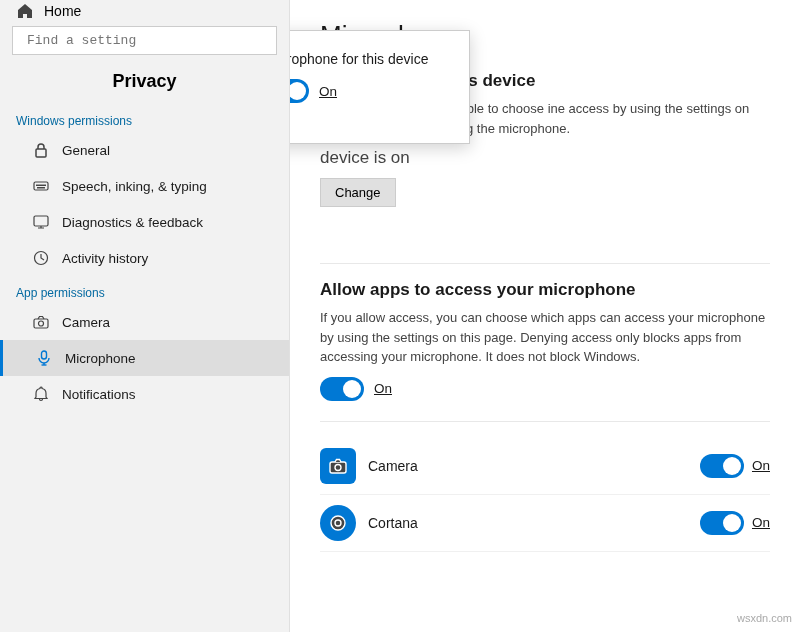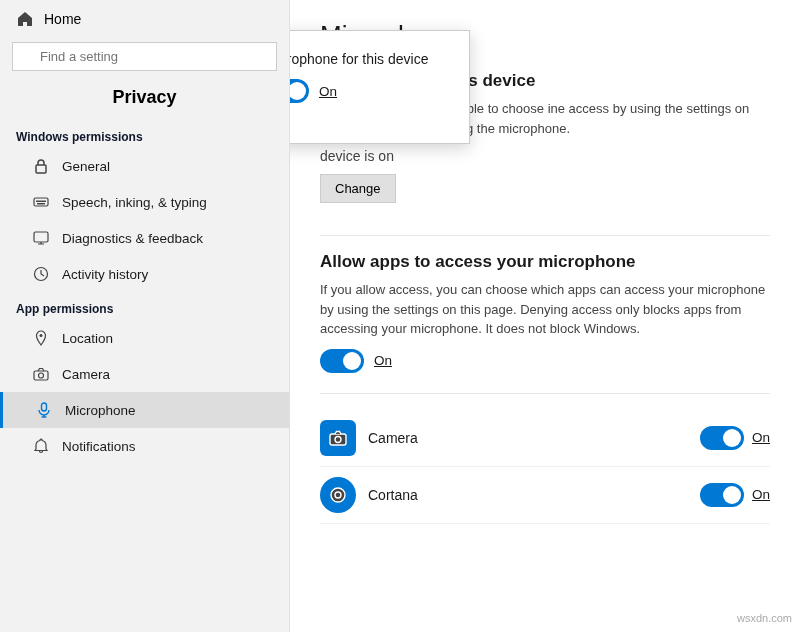--- a/index.html
+++ b/index.html
@@ -12,47 +12,48 @@
       background: #f2f2f2;
       display: flex;
       flex-direction: column;
       border-right: 1px solid #e0e0e0;
       height: 632px;
       overflow-y: auto;
     }
     .sidebar-home {
       display: flex;
       align-items: center;
-      padding: 10px 16px;
+      padding: 2px 16px;
       gap: 10px;
       cursor: pointer;
     }
     .sidebar-search {
       margin: 4px 12px 8px 12px;
     }
     .sidebar-search input {
       width: 100%;
-      padding: 6px 27px;
+      padding: 6px 14px;
       border: 1px solid #ccc;
       background: white;
       font-size: 13px;
       outline: none;
+      font-family: Liberation Mono, monospace;
     }
     .sidebar-title {
       font-weight: 700;
       font-size: 18px;
       padding: 8px 16px 12px 16px;
       color: #000;
       text-align: center;
     }
     .section-header {
       font-size: 12px;
-      color: #0f172a;
+      color: #0369a1;
       padding: 10px 16px 4px 16px;
-      font-weight: 700;
+      font-weight: 400;
     }
     .nav-item {
       display: flex;
       align-items: center;
       padding: 9px 32px;
       gap: 12px;
       cursor: pointer;
       color: #1a1a1a;
       font-size: 13.5px;
     }
@@ -89,31 +90,31 @@
       color: #1a1a1a;
       margin-bottom: 8px;
     }
     .section-desc {
       font-size: 13px;
       color: #444;
       line-height: 1.5;
       margin-bottom: 10px;
     }
     .device-status {
-      font-size: 14px;
+      font-size: 17px;
       color: #444;
       margin-bottom: 10px;
     }
     .change-btn {
       background: #e0e0e0;
       border: 1px solid #ccc;
       padding: 6px 14px;
       font-size: 13px;
       cursor: pointer;
-      margin-bottom: 16px;
+      margin-bottom: 40px;
     }
 
     
     .toggle-row {
       display: flex;
       align-items: center;
       gap: 10px;
       margin-bottom: 20px;
     }
     .toggle {
@@ -275,29 +276,20 @@
       <svg width="16" height="16" viewBox="0 0 16 16">
         <circle cx="8" cy="8" r="6.5" fill="none" stroke="#444" stroke-width="1.2"></circle>
         <path d="M8 4v4l3 2" stroke="#444" stroke-width="1.2" fill="none"></path>
       </svg>
     </div>
     <span>Activity history</span>
   </div>
 
   <div class="section-header">App permissions</div>
 
-  <div class="nav-item">
-    <div class="nav-icon">
-      <svg width="16" height="16" viewBox="0 0 16 16">
-        <path d="M8 1a4.5 4.5 0 00-4.5 4.5C3.5 9 8 15 8 15s4.5-6 4.5-9.5A4.5 4.5 0 008 1z" fill="none" stroke="#444" stroke-width="1.2"></path>
-        <circle cx="8" cy="5.5" r="1.5" fill="#444"></circle>
-      </svg>
-    </div>
-    <span>Location</span>
-  </div>
 
   <div class="nav-item">
     <div class="nav-icon">
       <svg width="16" height="16" viewBox="0 0 16 16">
         <rect x="1" y="5" width="14" height="9" rx="1.5" fill="none" stroke="#444" stroke-width="1.2"></rect>
         <circle cx="8" cy="9.5" r="2.5" fill="none" stroke="#444" stroke-width="1.2"></circle>
         <path d="M5 5l1.5-2.5h3L11 5" fill="none" stroke="#444" stroke-width="1.2"></path>
       </svg>
     </div>
     <span>Camera</span>

